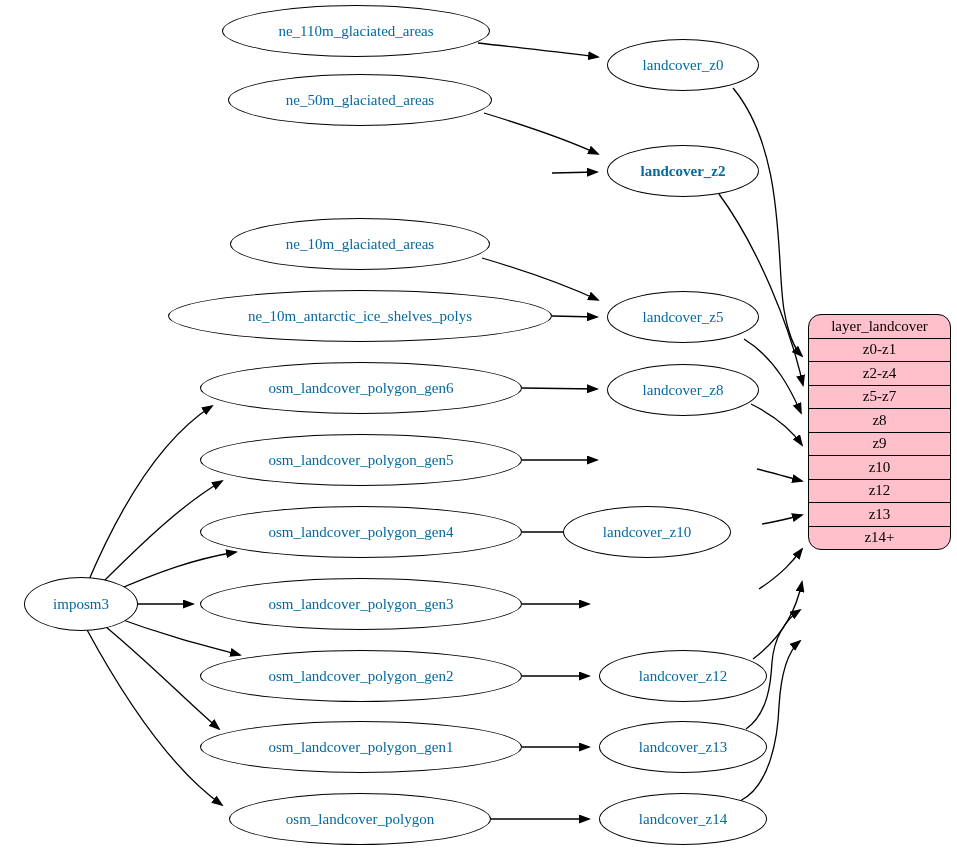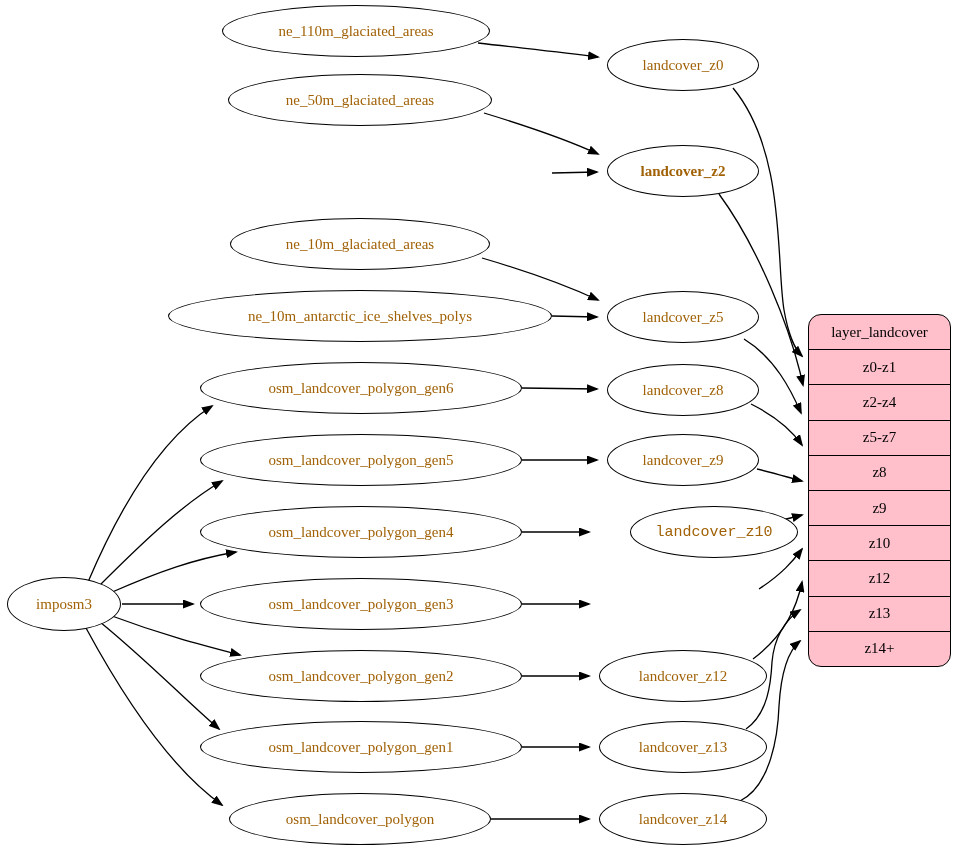--- a/index.html
+++ b/index.html
@@ -11,27 +11,27 @@
     overflow:hidden;
   }
   #edges{position:absolute;left:0;top:0;z-index:1;}
   .node{
     position:absolute;
     box-sizing:border-box;
     border:1px solid #000;
     border-radius:50%;
     background:#fff;
     display:flex;align-items:center;justify-content:center;
-    font-size:15px;color:#a16207;
+    font-size:15px;color:#0369a1;
     z-index:2;
     white-space:nowrap;
   }
   #layer-table{
     position:absolute;
-    left:808px;top:314px;width:143px;height:353px;
+    left:808px;top:314px;width:143px;height:236px;
     box-sizing:border-box;
     border:1px solid #000;
     border-radius:13px;
     background:#ffc0cb;
     display:flex;flex-direction:column;
     z-index:2;
     overflow:hidden;
   }
   .tbl-cell{
     flex:1;
@@ -82,40 +82,39 @@
       <path d="M 751,404 C 779,418 793,432 802,445" marker-end="url(#arrow)"></path>
       <path d="M 757,469 C 778,474 790,478 802,481" marker-end="url(#arrow)"></path>
       <path d="M 762,524 C 780,521 791,518 802,515" marker-end="url(#arrow)"></path>
       <path d="M 759,589 C 782,574 793,561 802,549" marker-end="url(#arrow)"></path>
       <path d="M 753,659 C 786,634 797,606 802,582" marker-end="url(#arrow)"></path>
       <path d="M 746,729 C 768,714 771,682 772,662 C 774,638 785,620 800,610" marker-end="url(#arrow)"></path>
       <path d="M 740,801 C 771,786 778,734 779,706 C 781,673 788,651 800,641" marker-end="url(#arrow)"></path>
     </g>
   </svg>
 
-  <div class="node" style="left:7px;top:577px;width:114px;height:54px;text-align:center;">imposm3</div>
+  <div class="node" style="left:24px;top:577px;width:114px;height:54px;text-align:center;">imposm3</div>
 
   <div class="node" style="left:222px;top:5px;width:268px;height:52px;">ne_110m_glaciated_areas</div>
   <div class="node" style="left:228px;top:74px;width:264px;height:52px;">ne_50m_glaciated_areas</div>
   <div class="node" style="left:230px;top:218px;width:260px;height:52px;">ne_10m_glaciated_areas</div>
   <div class="node" style="left:168px;top:290px;width:384px;height:52px;">ne_10m_antarctic_ice_shelves_polys</div>
   <div class="node" style="left:200px;top:362px;width:322px;height:52px;">osm_landcover_polygon_gen6</div>
   <div class="node" style="left:200px;top:434px;width:322px;height:52px;">osm_landcover_polygon_gen5</div>
   <div class="node" style="left:200px;top:506px;width:322px;height:52px;">osm_landcover_polygon_gen4</div>
   <div class="node" style="left:200px;top:578px;width:322px;height:52px;">osm_landcover_polygon_gen3</div>
   <div class="node" style="left:200px;top:650px;width:322px;height:52px;">osm_landcover_polygon_gen2</div>
   <div class="node" style="left:200px;top:721px;width:322px;height:52px;">osm_landcover_polygon_gen1</div>
   <div class="node" style="left:229px;top:793px;width:262px;height:52px;">osm_landcover_polygon</div>
 
   <div class="node" style="left:607px;top:39px;width:152px;height:52px;">landcover_z0</div>
   <div class="node" style="left:607px;top:145px;width:152px;height:52px;font-weight:bold;">landcover_z2</div>
   <div class="node" style="left:607px;top:291px;width:152px;height:52px;font-family:Liberation Serif, serif;">landcover_z5</div>
   <div class="node" style="left:607px;top:364px;width:152px;height:52px;">landcover_z8</div>
-  <div class="node" style="left:607px;top:434px;width:152px;height:52px;">landcover_z9</div>
-  <div class="node" style="left:630px;top:506px;width:168px;height:52px;font-family:Liberation Mono, monospace;">landcover_z10</div>
+  <div class="node" style="left:563px;top:506px;width:168px;height:52px;">landcover_z10</div>
   <div class="node" style="left:599px;top:650px;width:168px;height:52px;">landcover_z12</div>
   <div class="node" style="left:599px;top:721px;width:168px;height:52px;">landcover_z13</div>
   <div class="node" style="left:599px;top:793px;width:168px;height:52px;">landcover_z14</div>
 
   <div id="layer-table">
     <div class="tbl-cell tbl-header">layer_landcover</div>
     <div class="tbl-cell">z0-z1</div>
     <div class="tbl-cell">z2-z4</div>
     <div class="tbl-cell">z5-z7</div>
     <div class="tbl-cell">z8</div>

